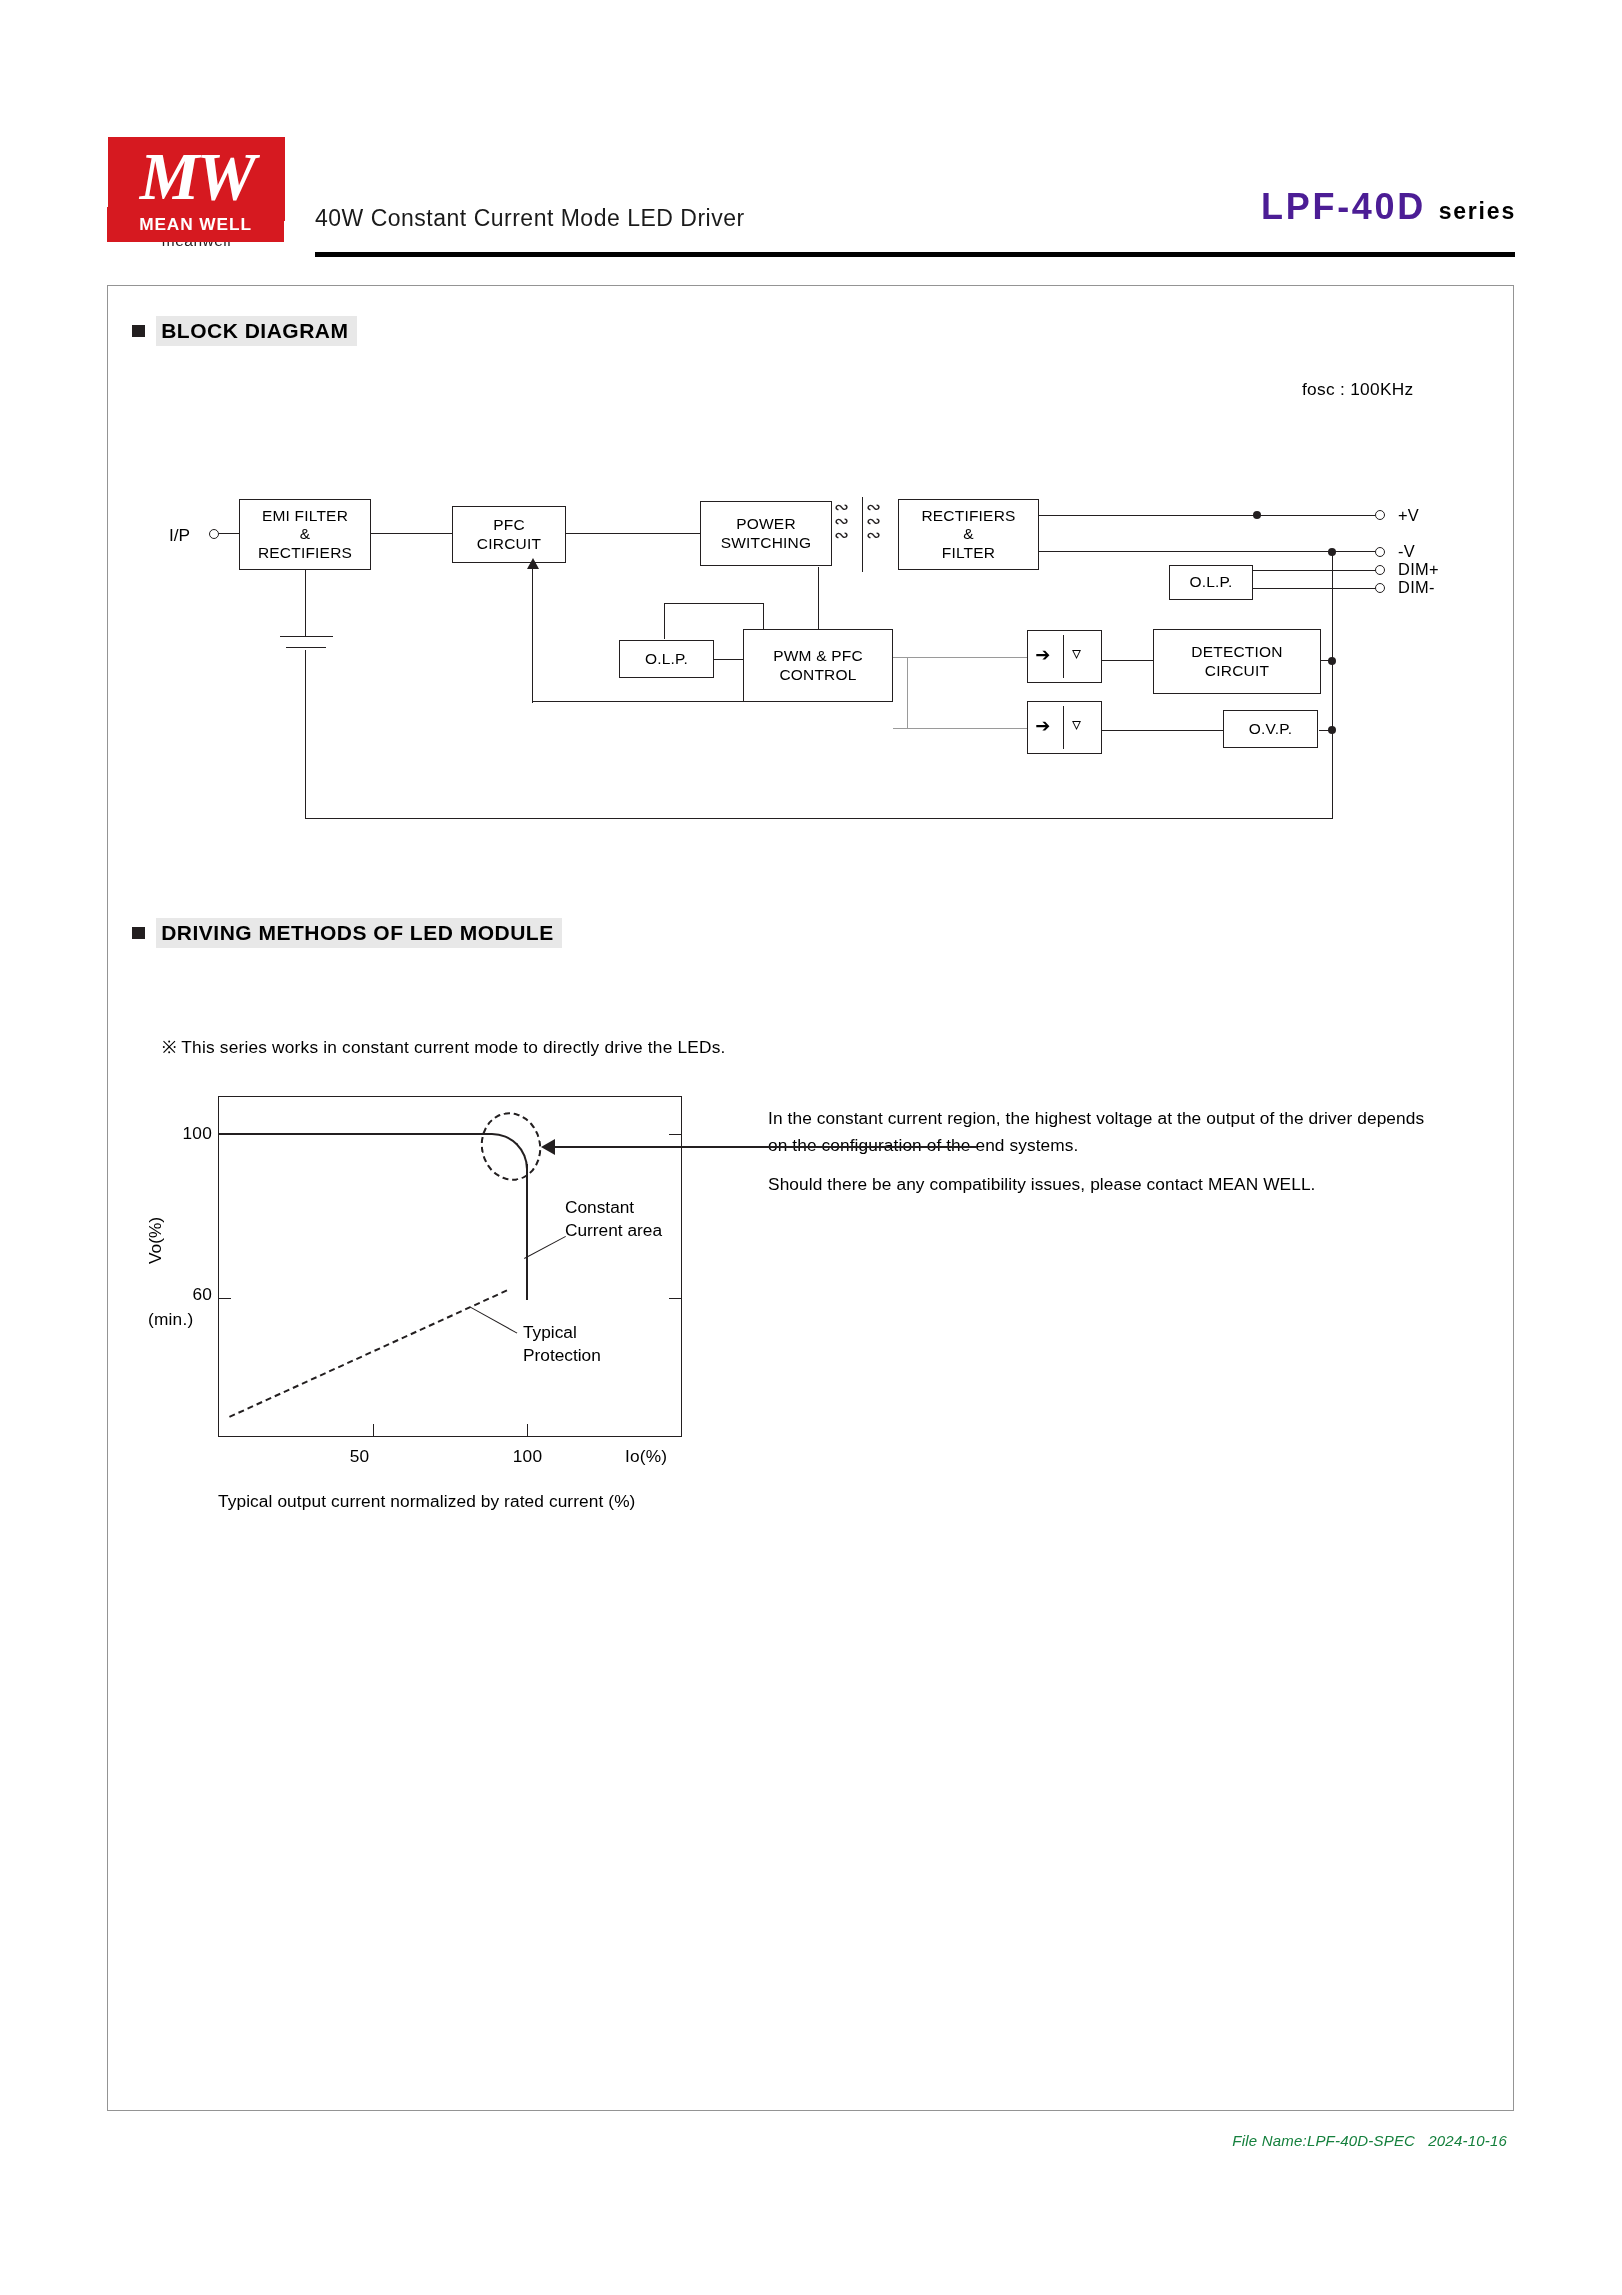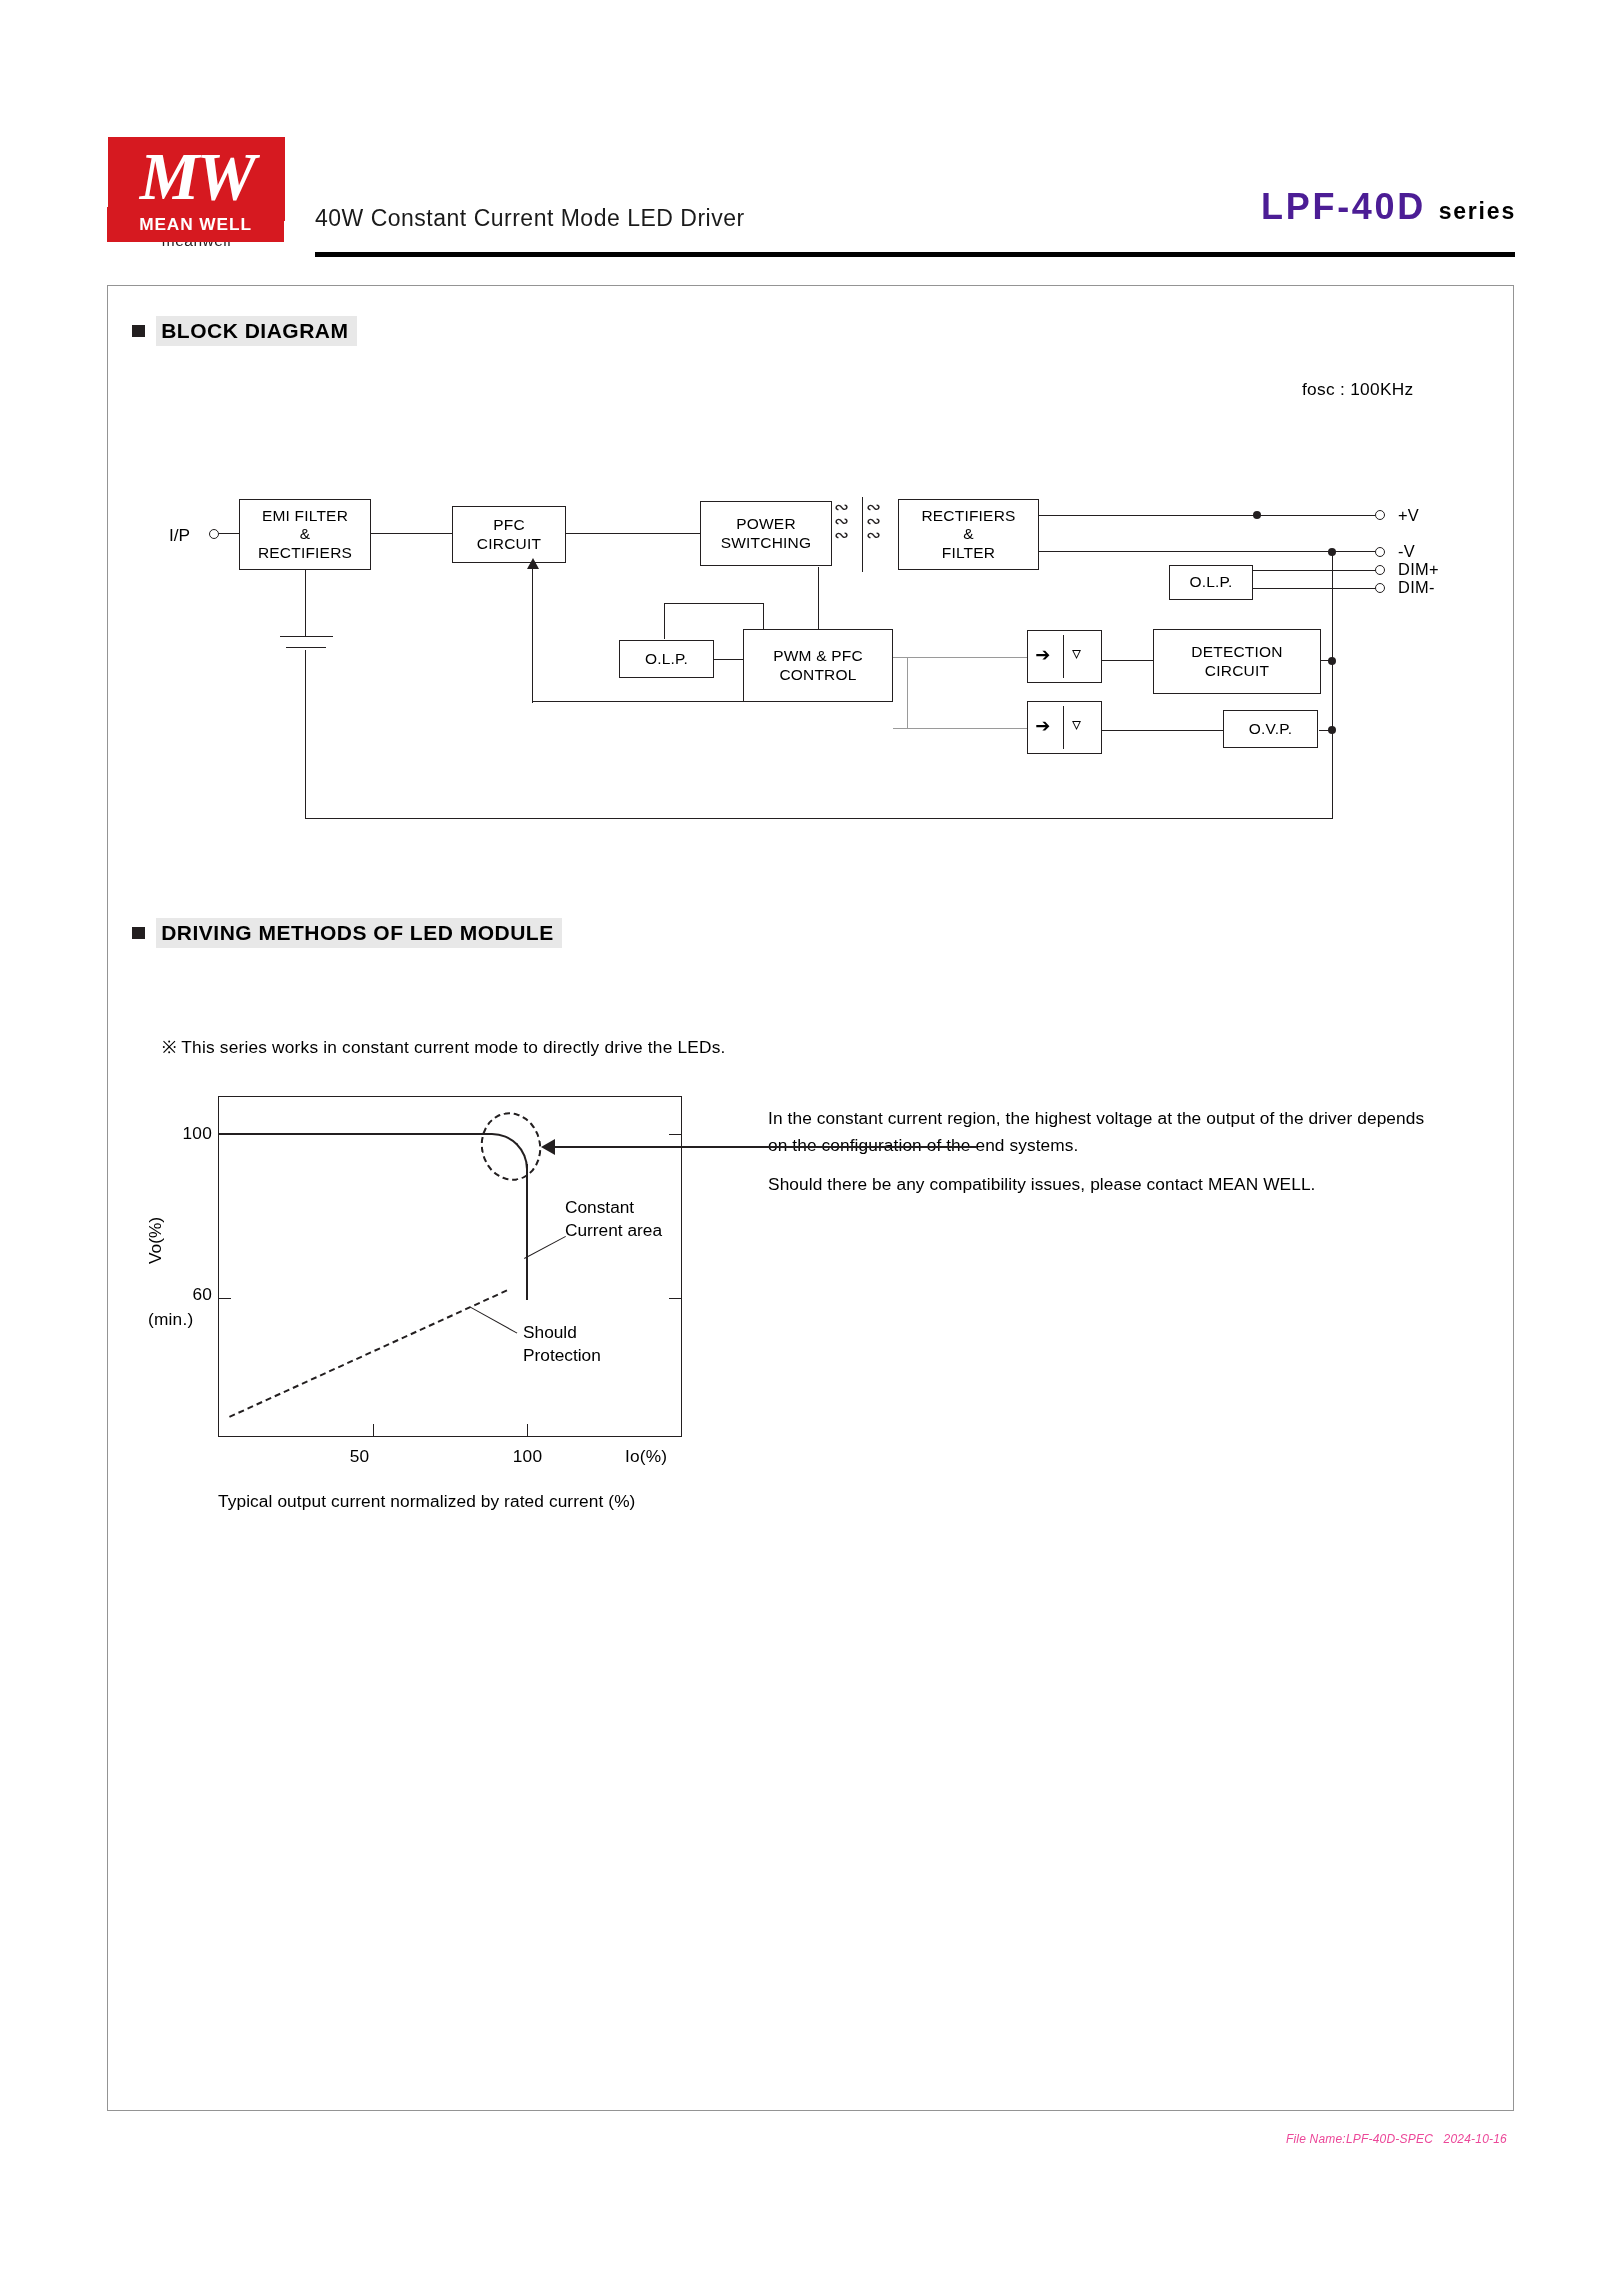--- a/index.html
+++ b/index.html
@@ -340,23 +340,23 @@
     position: absolute;
     background: #231f20;
     height: 1.4px;
     transform-origin: left top;
   }
 
   .footer {
     position: absolute;
     right: 116px;
     top: 2132px;
-    font-size: 12px;
+    font-size: 15px;
     font-style: italic;
-    color: #ec4899;
+    color: #15803d;
     letter-spacing: 0.2px;
   }
 
   .opto {
     position: absolute;
     border: 1.4px solid #231f20;
     box-sizing: border-box;
     background: #fff;
   }
   .opto .divider {
@@ -572,21 +572,21 @@
     <div class="arrow-line" style="left:336px; top:50px; width:423px;"></div>
     <div class="arrow-head" style="left:323px; top:43px;"></div>
 
     <div class="cc-text" style="left:347px; top:100px;">
       <div>Constant</div>
       <div>Current area</div>
     </div>
     <div class="leader" style="left:306px; top:162px; width:47px; transform: rotate(-28deg);"></div>
 
     <div class="hiccup-text" style="left:305px; top:225px;">
-      <div>Should</div>
+      <div>Typical</div>
       <div>Protection</div>
     </div>
     <div class="leader" style="left:253px; top:211px; width:53px; transform: rotate(29deg);"></div>
   </div>
 
   <div class="glabel" style="left:157px; top:1123px; width:55px; text-align:right;">100</div>
   <div class="glabel" style="left:157px; top:1284px; width:55px; text-align:right;">60</div>
   <div class="glabel" style="left:148px; top:1309px; width:64px; text-align:left;">(min.)</div>
   <div class="ylabel" style="left:145px; top:1264px;">Vo(%)</div>
   <div class="glabel" style="left:332px; top:1446px; width:55px;">50</div>

